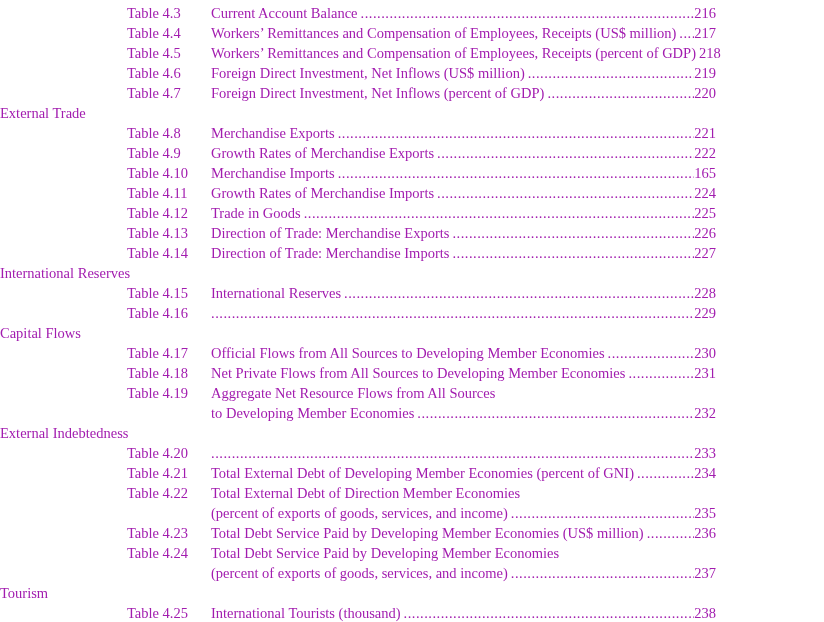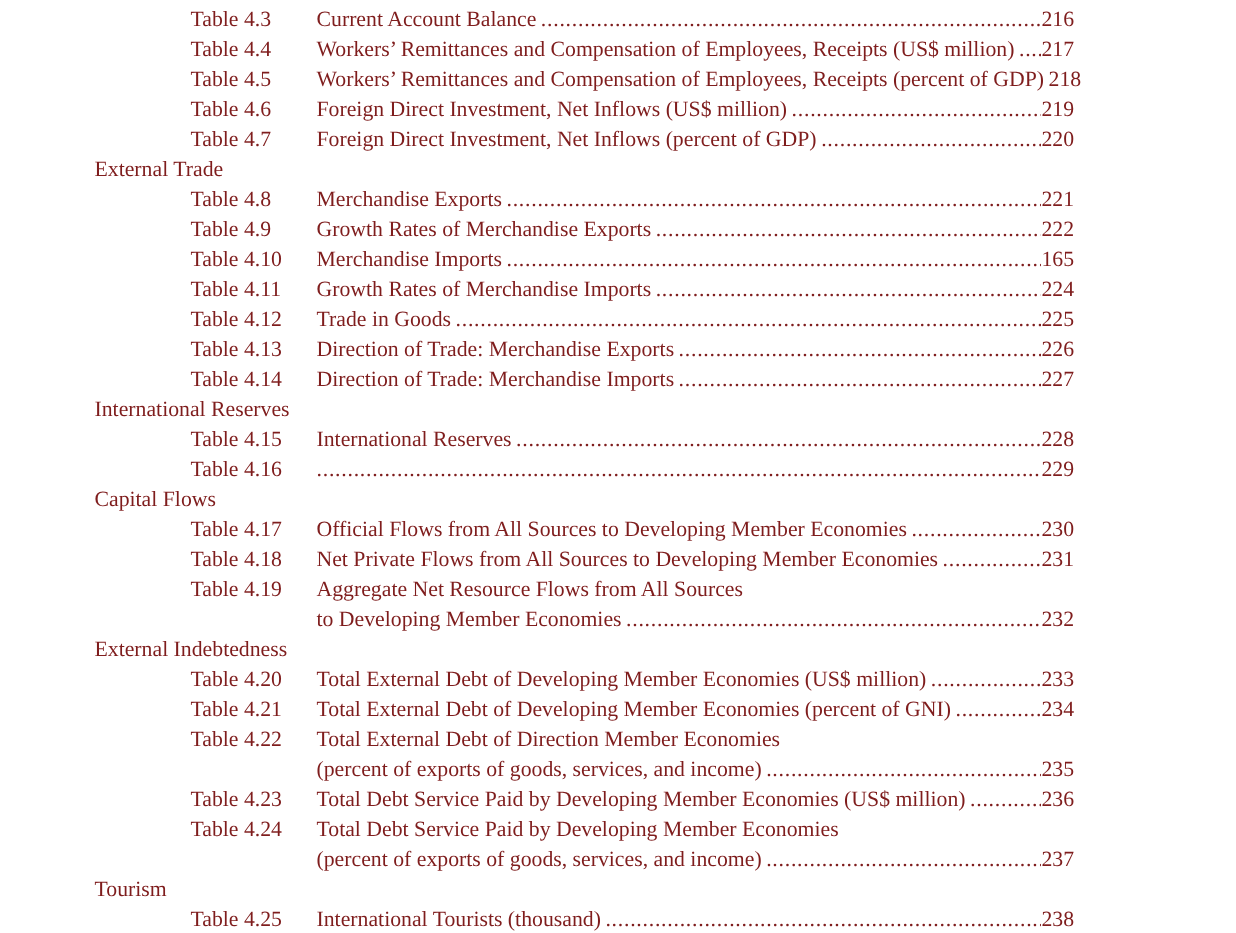--- a/index.html
+++ b/index.html
@@ -2,34 +2,34 @@
 <html><head>
 <meta charset="utf-8">
 <style>
   * { margin: 0; padding: 0; box-sizing: border-box; }
   html, body { background: #ffffff; }
   .page {
     position: relative;
     width: 728px;
     height: 622px;
     background: #ffffff;
-    color: #7f1d1d;
+    color: #a21caf;
     font-family: "Liberation Serif", "DejaVu Serif", serif;
     font-size: 14.5px;
     line-height: 20px;
     padding: 3px 12px 0 0;
     overflow: hidden;
   }
   .row {
     display: flex;
     align-items: baseline;
     height: 20px;
     white-space: nowrap;
   }
-  .heading { padding-left: 63px; }
+  .heading { }
   .entry   { padding-left: 127px; }
   .num   { flex: 0 0 84px; overflow: hidden; }
   .title { flex: 0 0 auto; padding-right: 3px; }
   .dots  { flex: 1 1 0; min-width: 0; overflow: hidden; letter-spacing: 0.5px; }
   .dots::after {
     content: "....................................................................................................................................................................................................................................................";
   }
   .pg { flex: 0 0 auto; }
 </style>
 </head>
@@ -145,21 +145,20 @@
   <div class="row entry">
     <span class="num"></span>
     <span class="title">to Developing Member Economies</span>
     <span class="dots"></span>
     <span class="pg">232</span>
   </div>
 
   <div class="row heading">External Indebtedness</div>
   <div class="row entry">
     <span class="num">Table 4.20</span>
-    <span class="title">Total External Debt of Developing Member Economies (US$ million)</span>
     <span class="dots"></span>
     <span class="pg">233</span>
   </div>
   <div class="row entry">
     <span class="num">Table 4.21</span>
     <span class="title">Total External Debt of Developing Member Economies (percent of GNI)</span>
     <span class="dots"></span>
     <span class="pg">234</span>
   </div>
   <div class="row entry">

